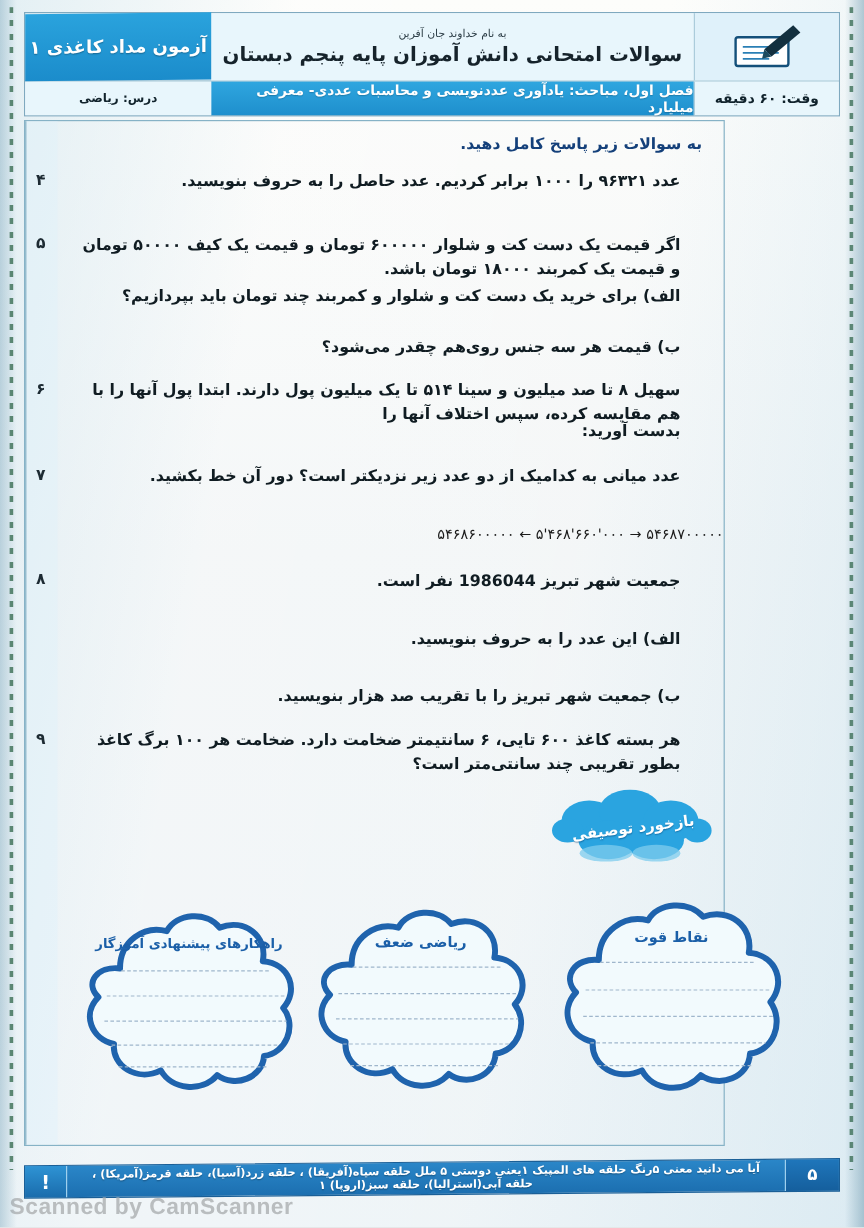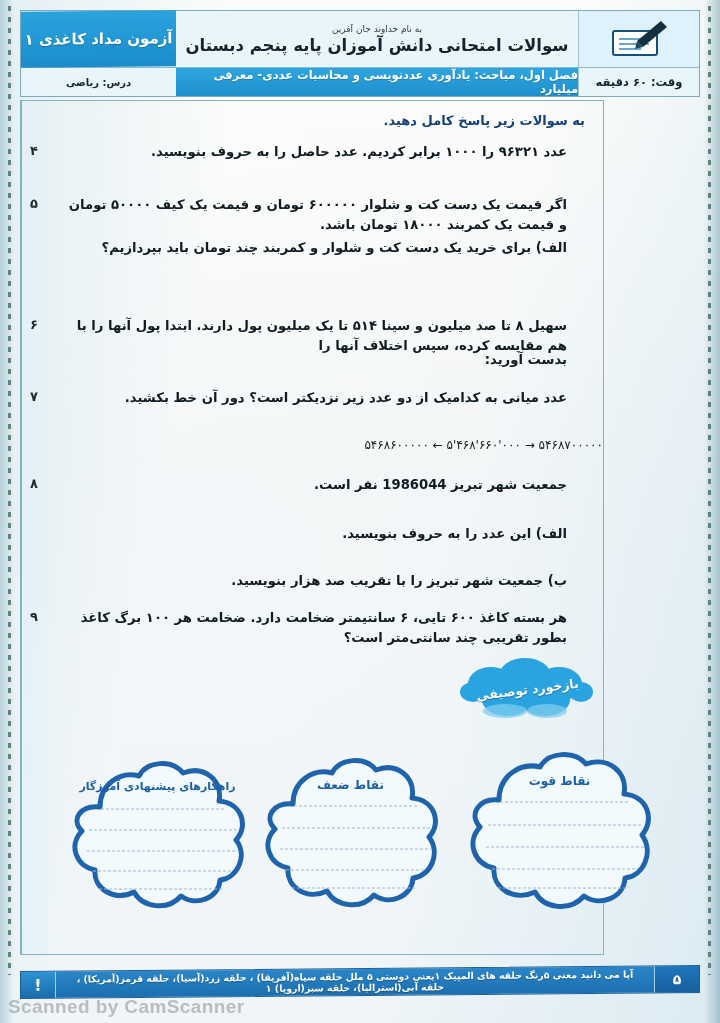--- a/index.html
+++ b/index.html
@@ -338,20 +338,21 @@
     <div class="numcol"></div>
 
     <div class="instruction">به سوالات زیر پاسخ کامل دهید.</div>
 
     <div class="qnum" style="top:42px;">۴</div>
     <div class="q" style="top:41px;">عدد ۹۶۳۲۱ را ۱۰۰۰ برابر کردیم. عدد حاصل را به حروف بنویسید.</div>
 
     <div class="qnum" style="top:95px;">۵</div>
     <div class="q" style="top:94px;">اگر قیمت یک دست کت و شلوار ۶۰۰۰۰۰ تومان و قیمت یک کیف ۵۰۰۰۰ تومان و قیمت یک کمربند ۱۸۰۰۰ تومان باشد.</div>
     <div class="q sub" style="top:137px;">الف) برای خرید یک دست کت و شلوار و کمربند چند تومان باید بپردازیم؟</div>
+    <div class="q sub" style="top:179px;">ب) قیمت هر سه جنس روی‌هم چقدر می‌شود؟</div>
 
     <div class="qnum" style="top:216px;">۶</div>
     <div class="q" style="top:215px;">سهیل ۸ تا صد میلیون و سینا ۵۱۴ تا یک میلیون پول دارند. ابتدا پول آنها را با هم مقایسه کرده، سپس اختلاف آنها را</div>
     <div class="q" style="top:249px;">بدست آورید:</div>
 
     <div class="qnum" style="top:288px;">۷</div>
     <div class="q" style="top:287px;">عدد میانی به کدامیک از دو عدد زیر نزدیکتر است؟ دور آن خط بکشید.</div>
     <div class="numline" style="top:337px;text-align:right;">۵۴۶۸۶۰۰۰۰۰ ← ۵'۴۶۸'۶۶۰'۰۰۰ → ۵۴۶۸۷۰۰۰۰۰</div>
 
     <div class="qnum" style="top:375px;">۸</div>
@@ -408,21 +409,21 @@
                C113 162 88 159 79 143 C59 153 38 139 40 120 C21 116 13 95 27 81
                C15 69 26 54 45 56 Z" fill="#f2fafd" stroke="#1f63ad" stroke-width="5" stroke-linejoin="round"></path>
       <g stroke="#9fb6cc" stroke-width="1" stroke-dasharray="3 2">
         <line x1="46" y1="58" x2="170" y2="58"></line>
         <line x1="34" y1="80" x2="182" y2="80"></line>
         <line x1="32" y1="101" x2="184" y2="101"></line>
         <line x1="38" y1="122" x2="178" y2="122"></line>
         <line x1="44" y1="140" x2="168" y2="140"></line>
       </g>
     </svg>
-    <div class="cloud-label" style="top:30px;">نقاط ضعف</div>
+    <div class="cloud-label" style="top:30px;">ریاضی ضعف</div>
   </div>
 
   <div class="cloud" style="left:55px; top:752px; width:205px; height:165px;">
     <svg viewBox="0 0 205 165" width="205" height="165" aria-hidden="true">
       <path d="M45 55 C45 32 65 19 84 24 C92 9 117 7 128 21 C149 13 168 28 164 49
                C187 51 194 74 181 88 C193 103 183 126 165 128 C164 146 141 155 126 144
                C113 159 88 156 79 140 C59 150 38 136 40 118 C21 114 13 93 27 79
                C15 67 26 53 45 55 Z" fill="#f2fafd" stroke="#1f63ad" stroke-width="5" stroke-linejoin="round"></path>
       <g stroke="#9fb6cc" stroke-width="1" stroke-dasharray="3 2">
         <line x1="46" y1="57" x2="170" y2="57"></line>

